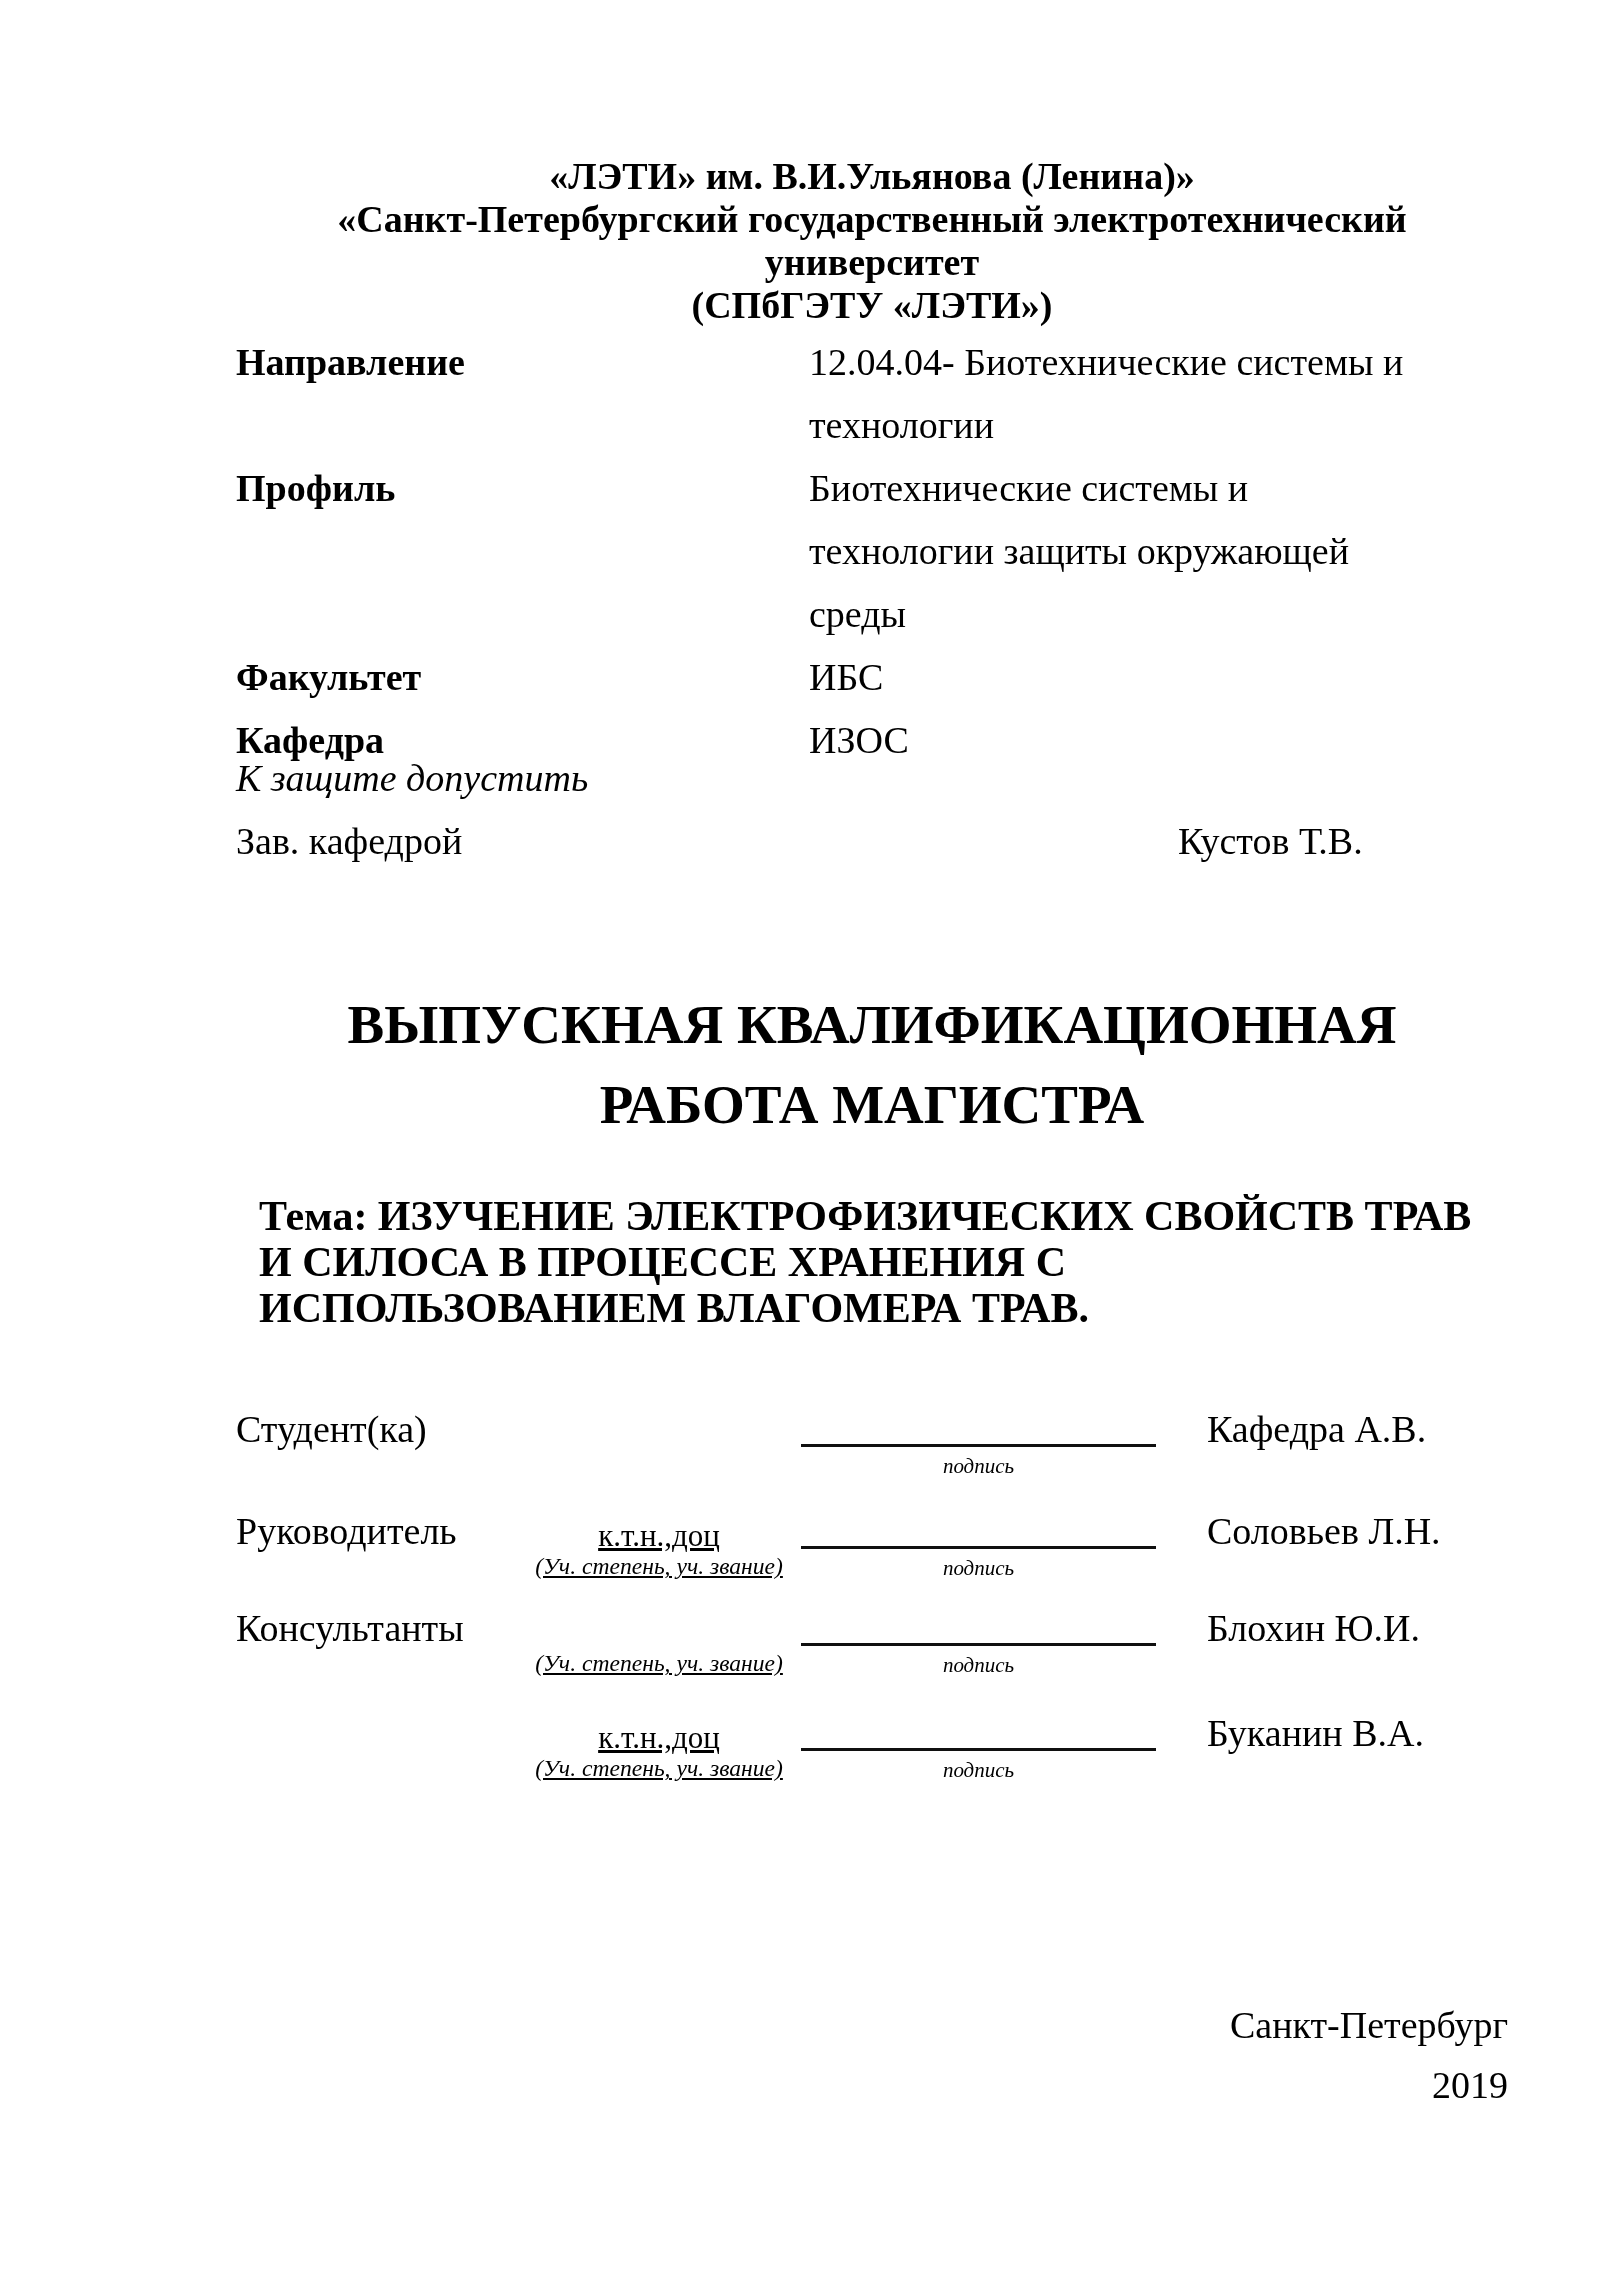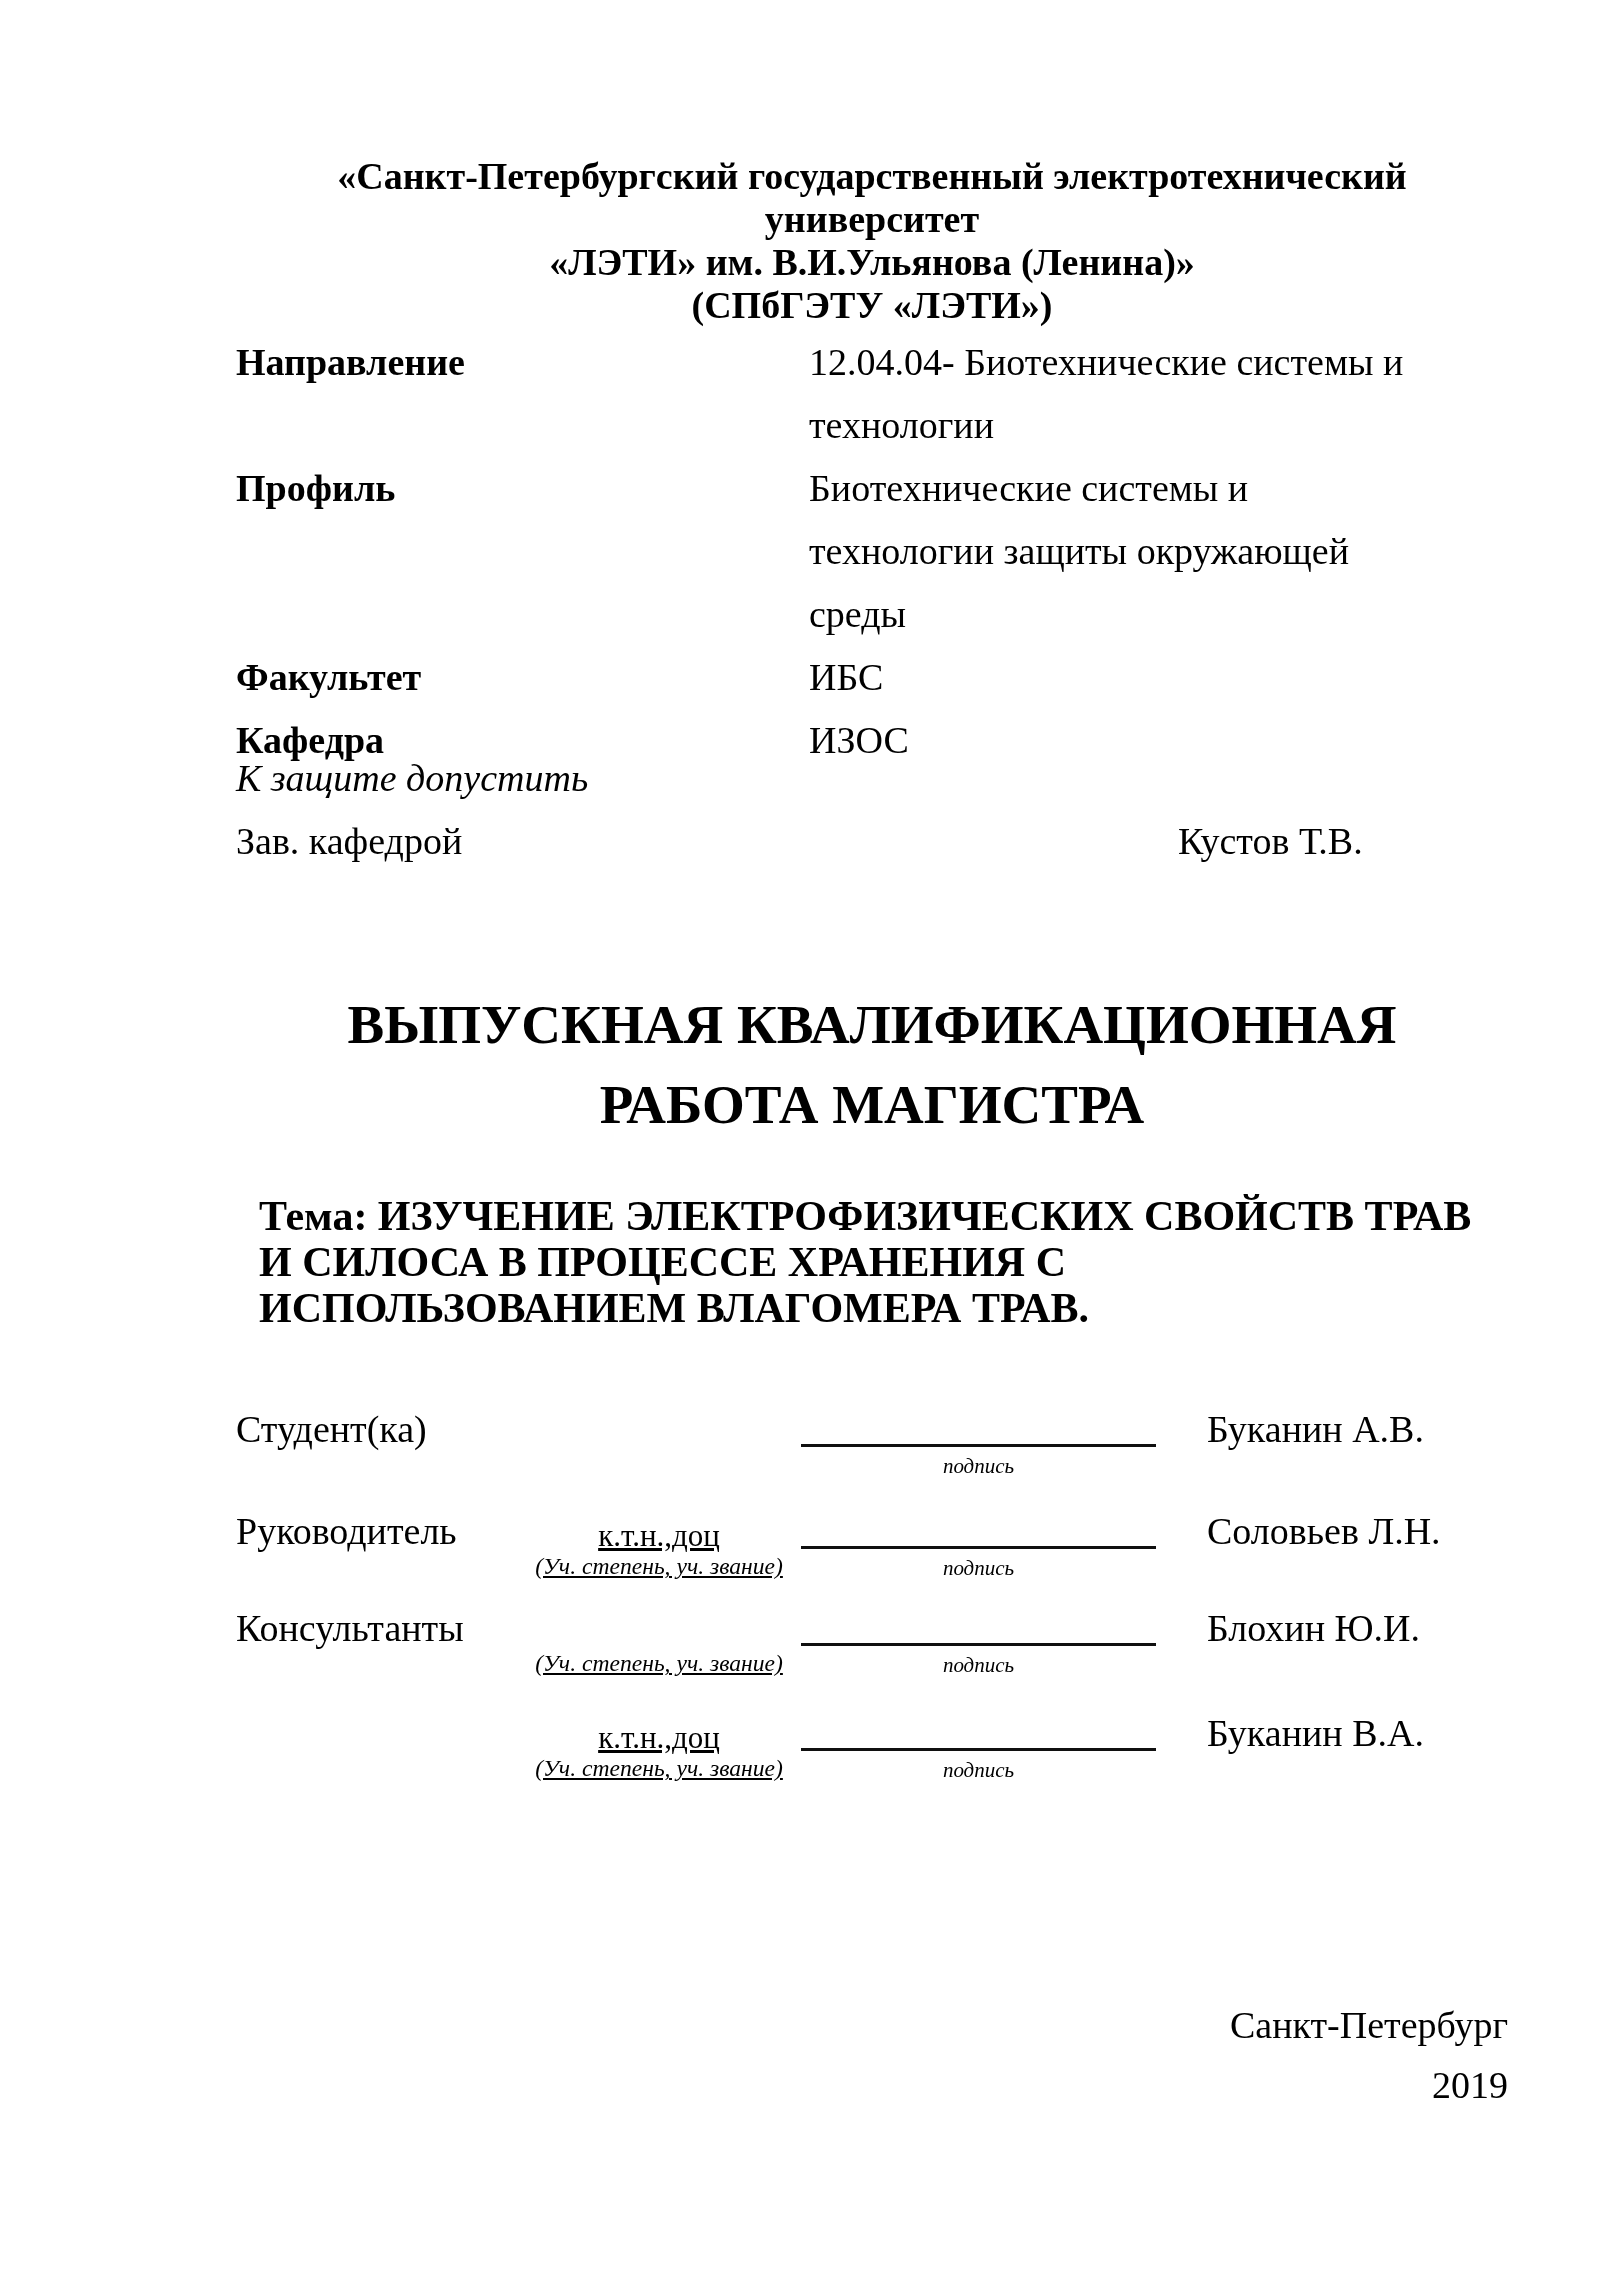--- a/index.html
+++ b/index.html
@@ -150,22 +150,22 @@
     font-size: 38px;
     line-height: 60px;
   }
 </style>
 </head>
 <body>
 
 <div class="page">
 
   <div class="uni-header">
+    <div>«ЛЭТИ» им. В.И.Ульянова (Ленина)»</div>
     <div>«Санкт-Петербургский государственный электротехнический университет</div>
-    <div>«ЛЭТИ» им. В.И.Ульянова (Ленина)»</div>
     <div>(СПбГЭТУ «ЛЭТИ»)</div>
   </div>
 
   <div class="fields">
     <div class="field-row">
       <div class="field-label">Направление</div>
       <div class="field-value">12.04.04- Биотехнические системы и технологии</div>
     </div>
     <div class="field-row">
       <div class="field-label">Профиль</div>
@@ -195,21 +195,21 @@
   <div class="sig-row sig-row-1">
     <div class="sig-role">Студент(ка)</div>
     <div class="sig-degree-wrap">
       <div class="sig-degree"></div>
       <div class="sig-degree-hint"></div>
     </div>
     <div class="sig-line-wrap">
       <div class="sig-line"></div>
       <div class="sig-hint">подпись</div>
     </div>
-    <div class="sig-name">Буканин А.В.</div>
+    <div class="sig-name">Кафедра А.В.</div>
   </div>
 
   <div class="sig-row sig-row-2">
     <div class="sig-role">Руководитель</div>
     <div class="sig-degree-wrap">
       <div class="sig-degree">к.т.н.,доц</div>
       <div class="sig-degree-hint">(Уч. степень, уч. звание)</div>
     </div>
     <div class="sig-line-wrap">
       <div class="sig-line"></div>

